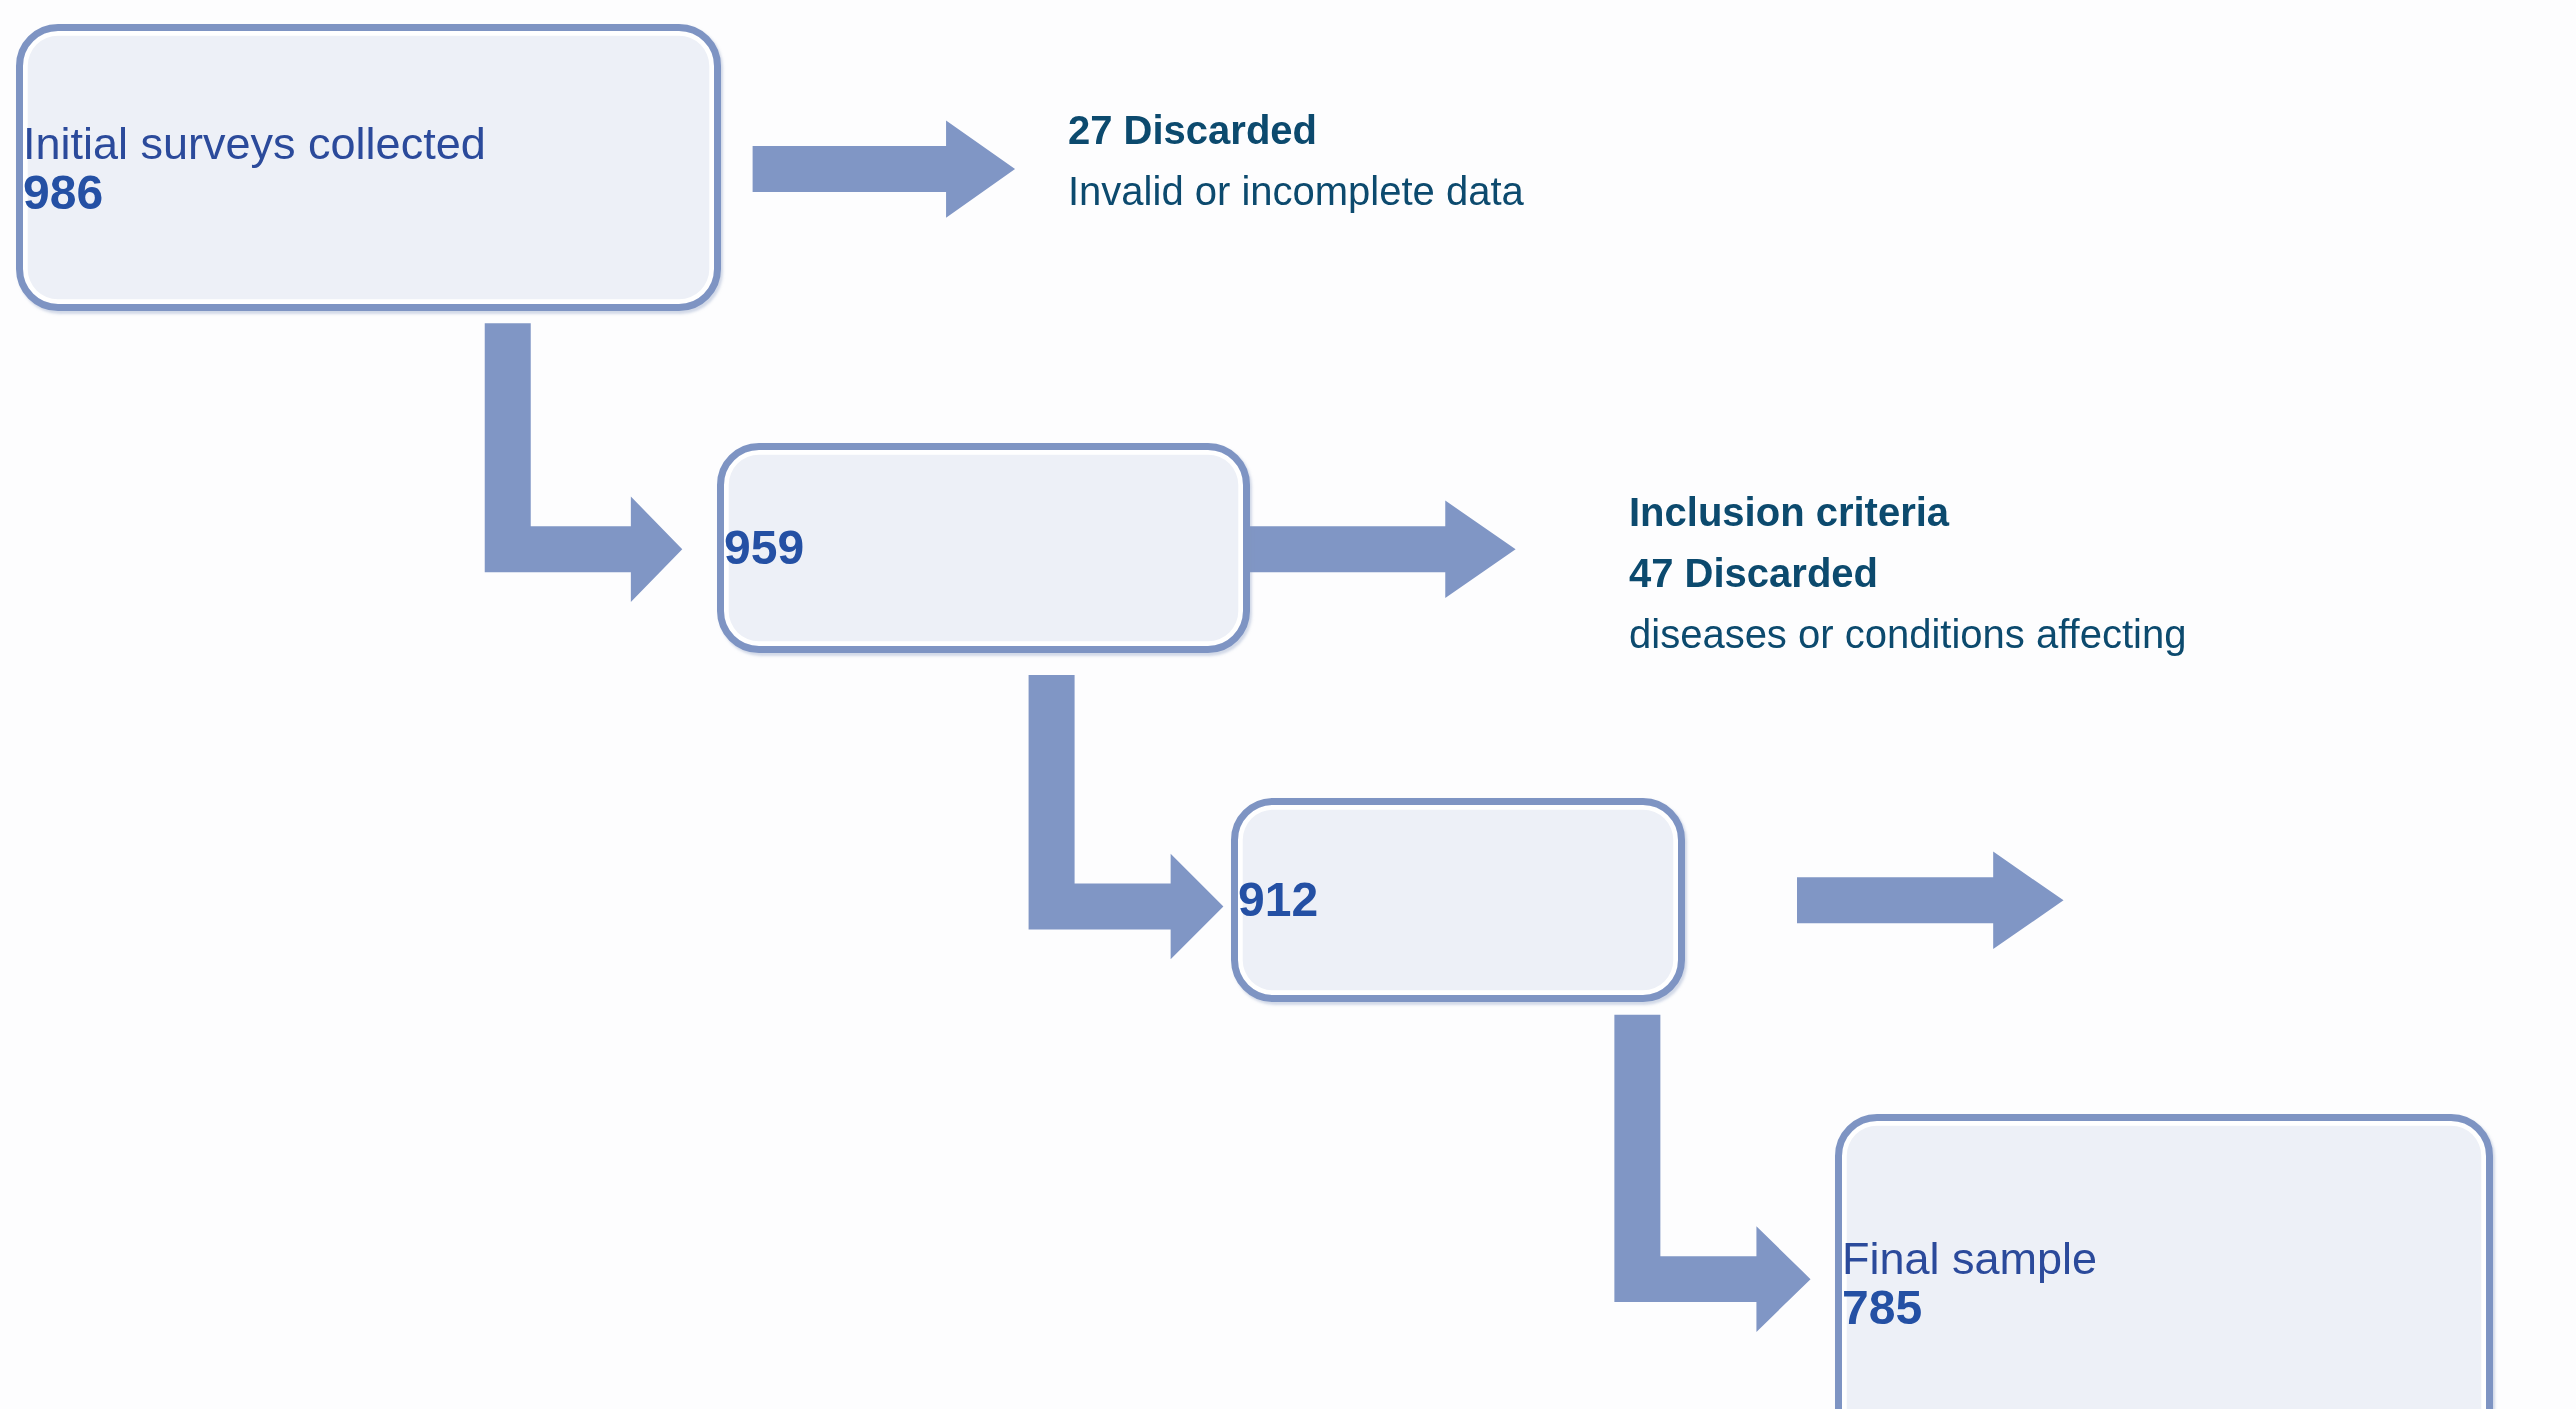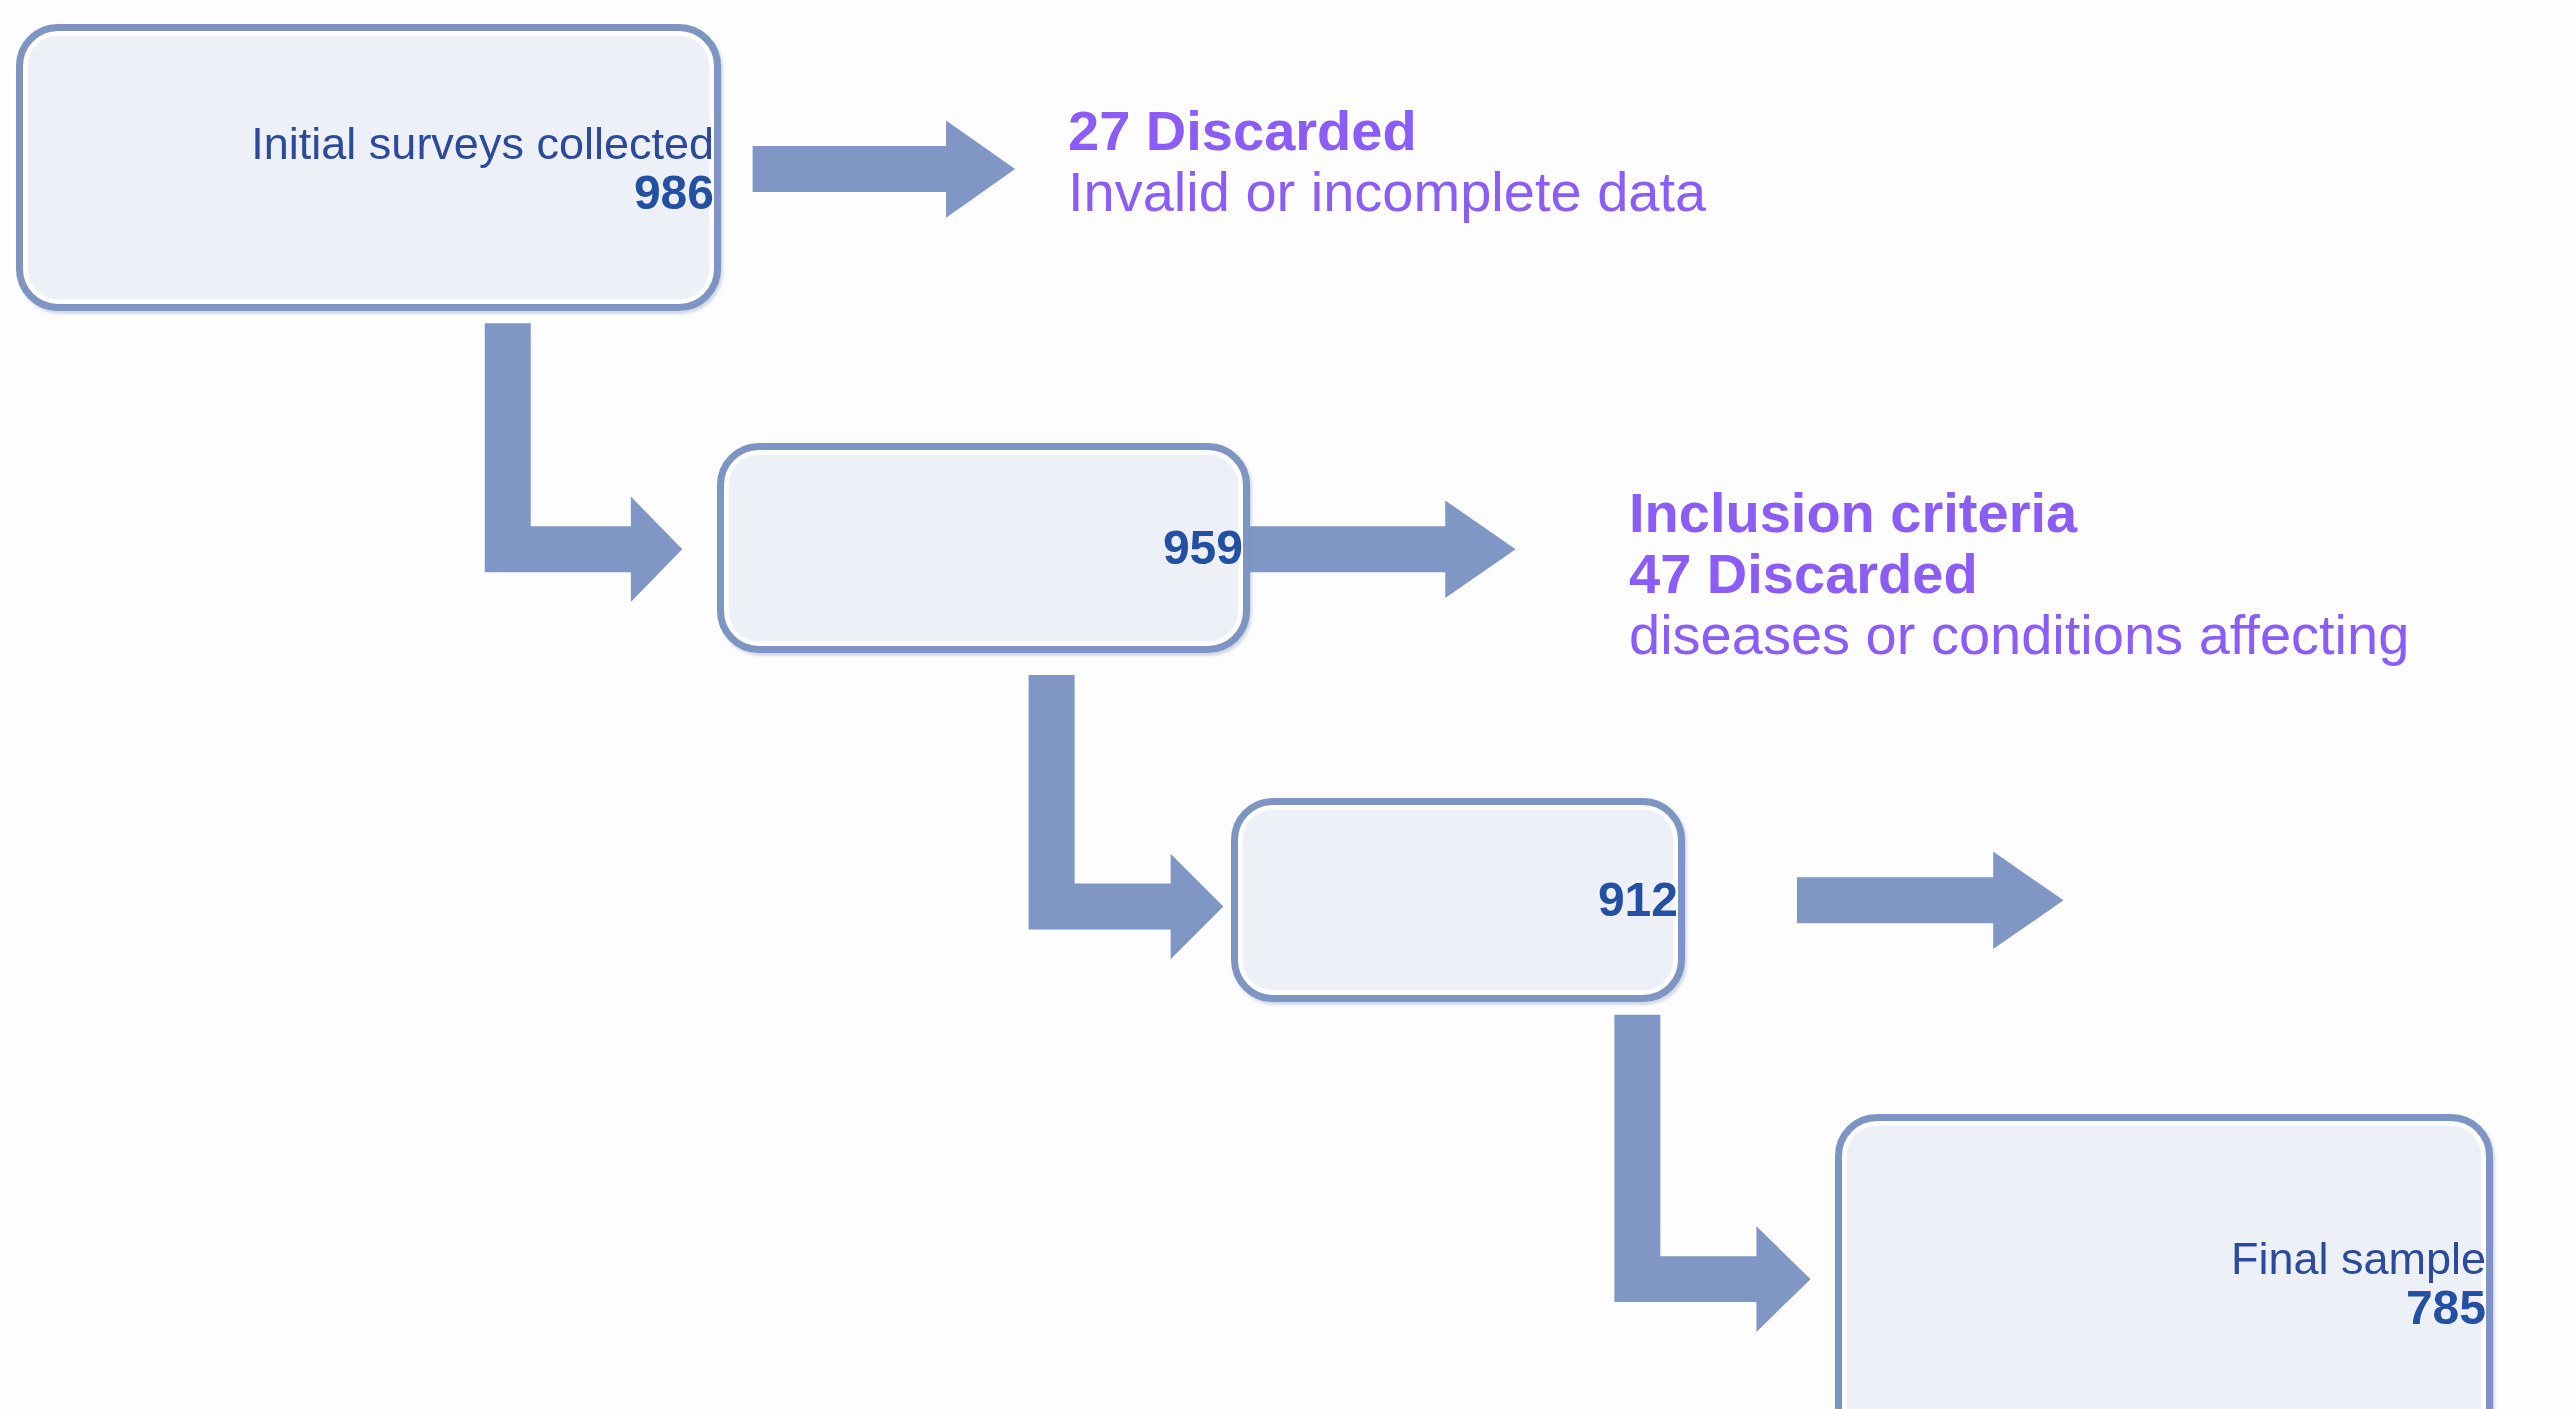--- a/index.html
+++ b/index.html
@@ -23,44 +23,44 @@
   }
   .box {
     position: absolute;
     box-sizing: border-box;
     background: #edf0f7;
     border: 7.4px solid #7e94c3;
     border-radius: 42px;
     box-shadow: inset 0 0 0 4.7px #ffffff, 2px 2.7px 2.7px rgba(130, 150, 190, 0.35);
     display: flex;
     flex-direction: column;
-    align-items: flex-end;
+    align-items: flex-start;
     justify-content: center;
     text-align: center;
   }
   .box1 { left: 16px;   top: 24px;   width: 705px; height: 287px; }
   .box2 { left: 717px; top: 443px;  width: 533px;  height: 210px; }
   .box3 { left: 1231px; top: 798px; width: 454px;  height: 204px; }
   .box4 { left: 1835px; top: 1114px; width: 658px;  height: 337px; }
   .box-label {
     font-size: 45px;
     line-height: 1.15;
     color: #2b4a9b;
   }
   .box-number {
     font-size: 48px;
     line-height: 1.0;
     font-weight: 700;
     color: #2450a4;
   }
   .note {
     position: absolute;
-    font-size: 56px;
+    font-size: 40px;
     line-height: 61px;
-    color: #8b5cf6;
+    color: #0c4a6e;
     white-space: nowrap;
   }
   .note .b { font-weight: 700; }
   .note1 { left: 1068px; top: 100px; }
   .note2 { left: 1629px; top: 438px; margin-top: 44px; }
   .note3 { left: 2088px; top: 721px; }
 </style>
 </head>
 <body>
 

